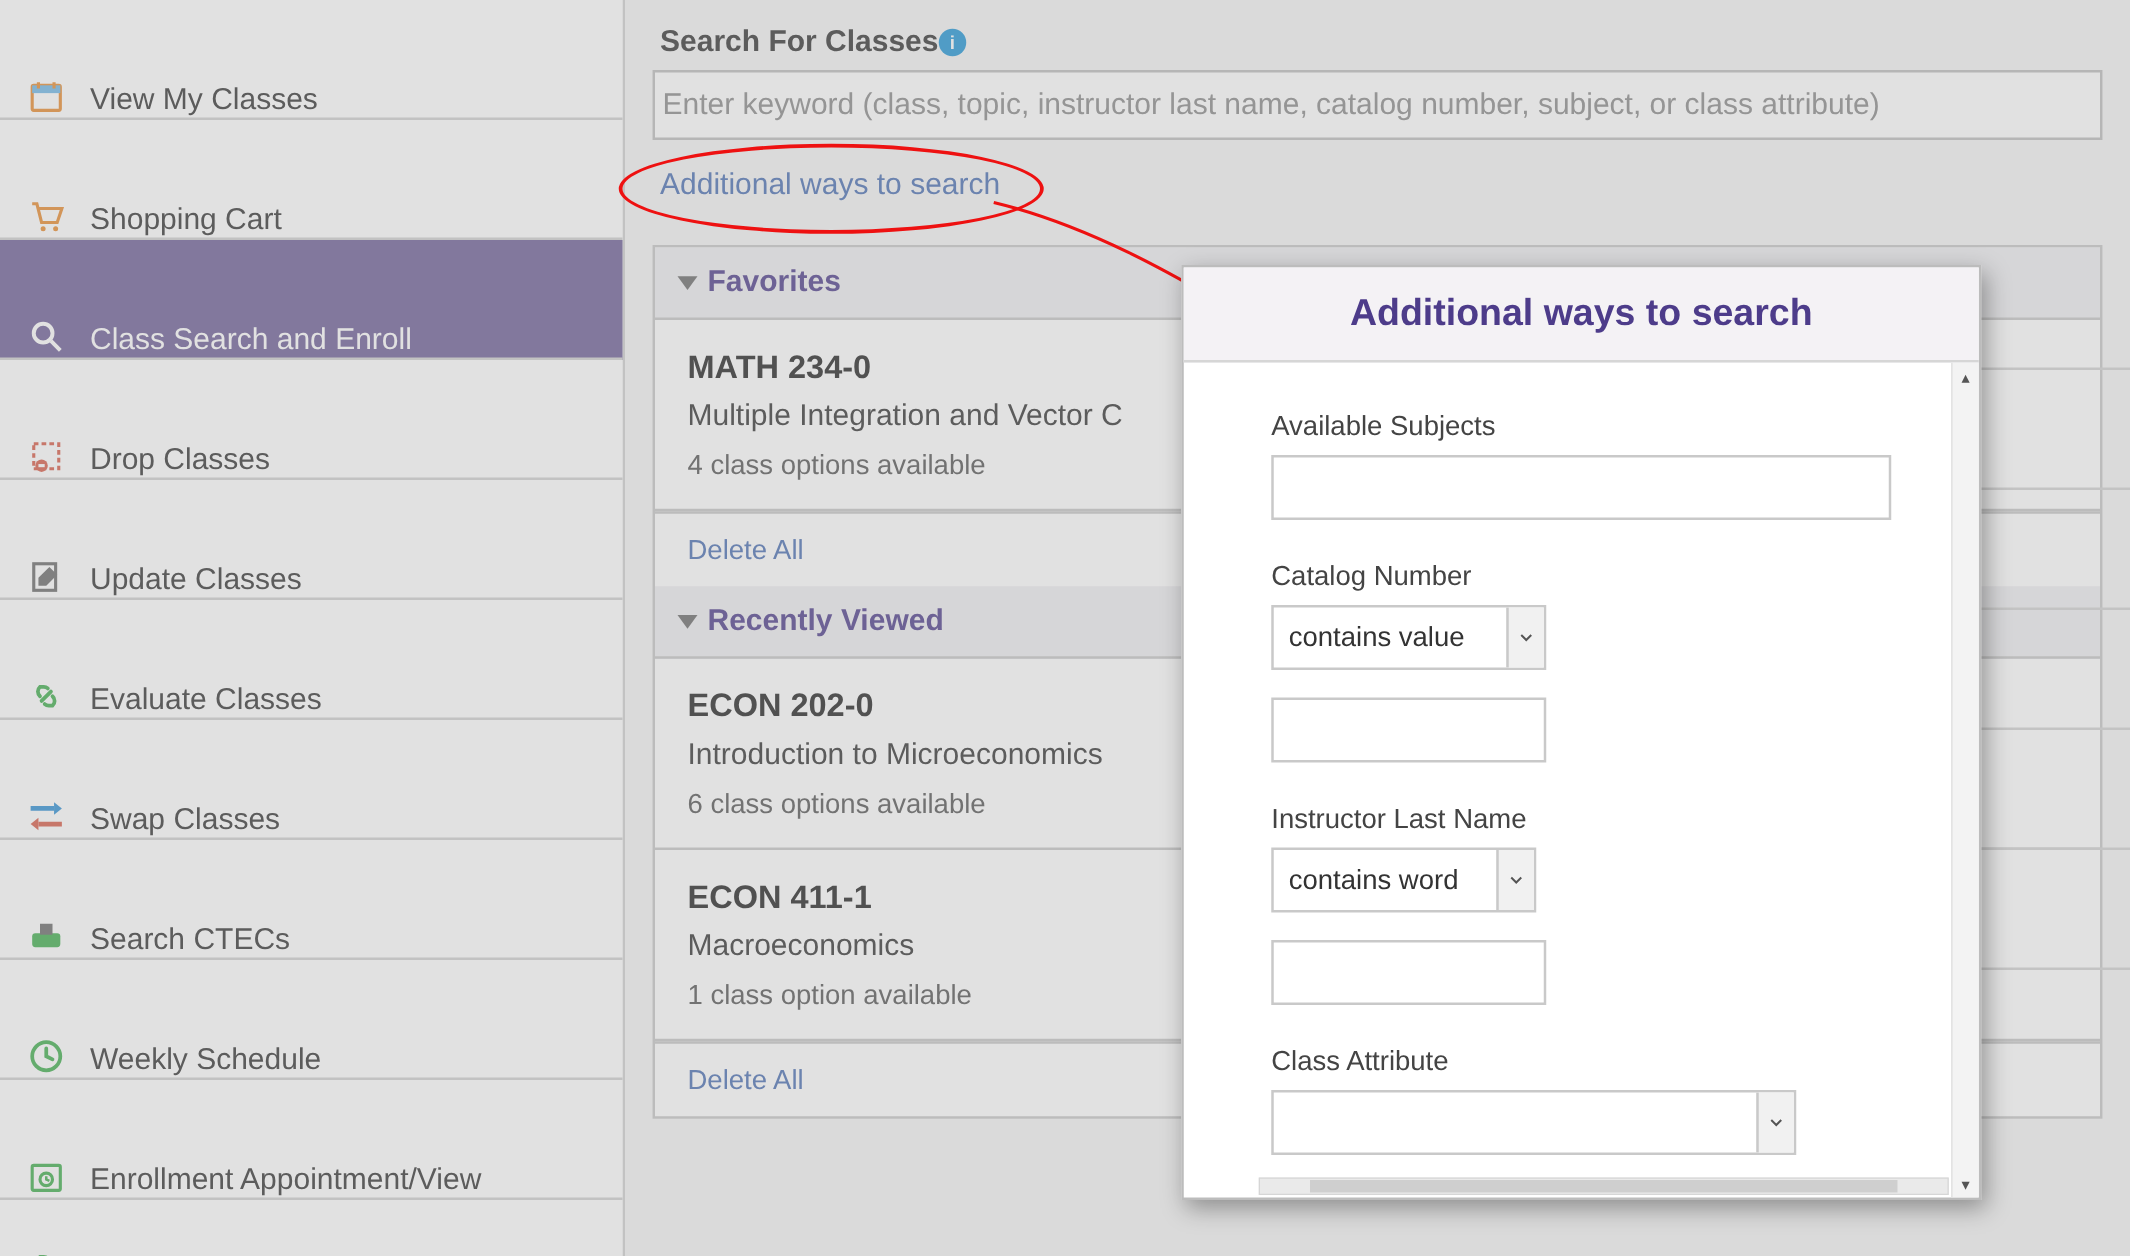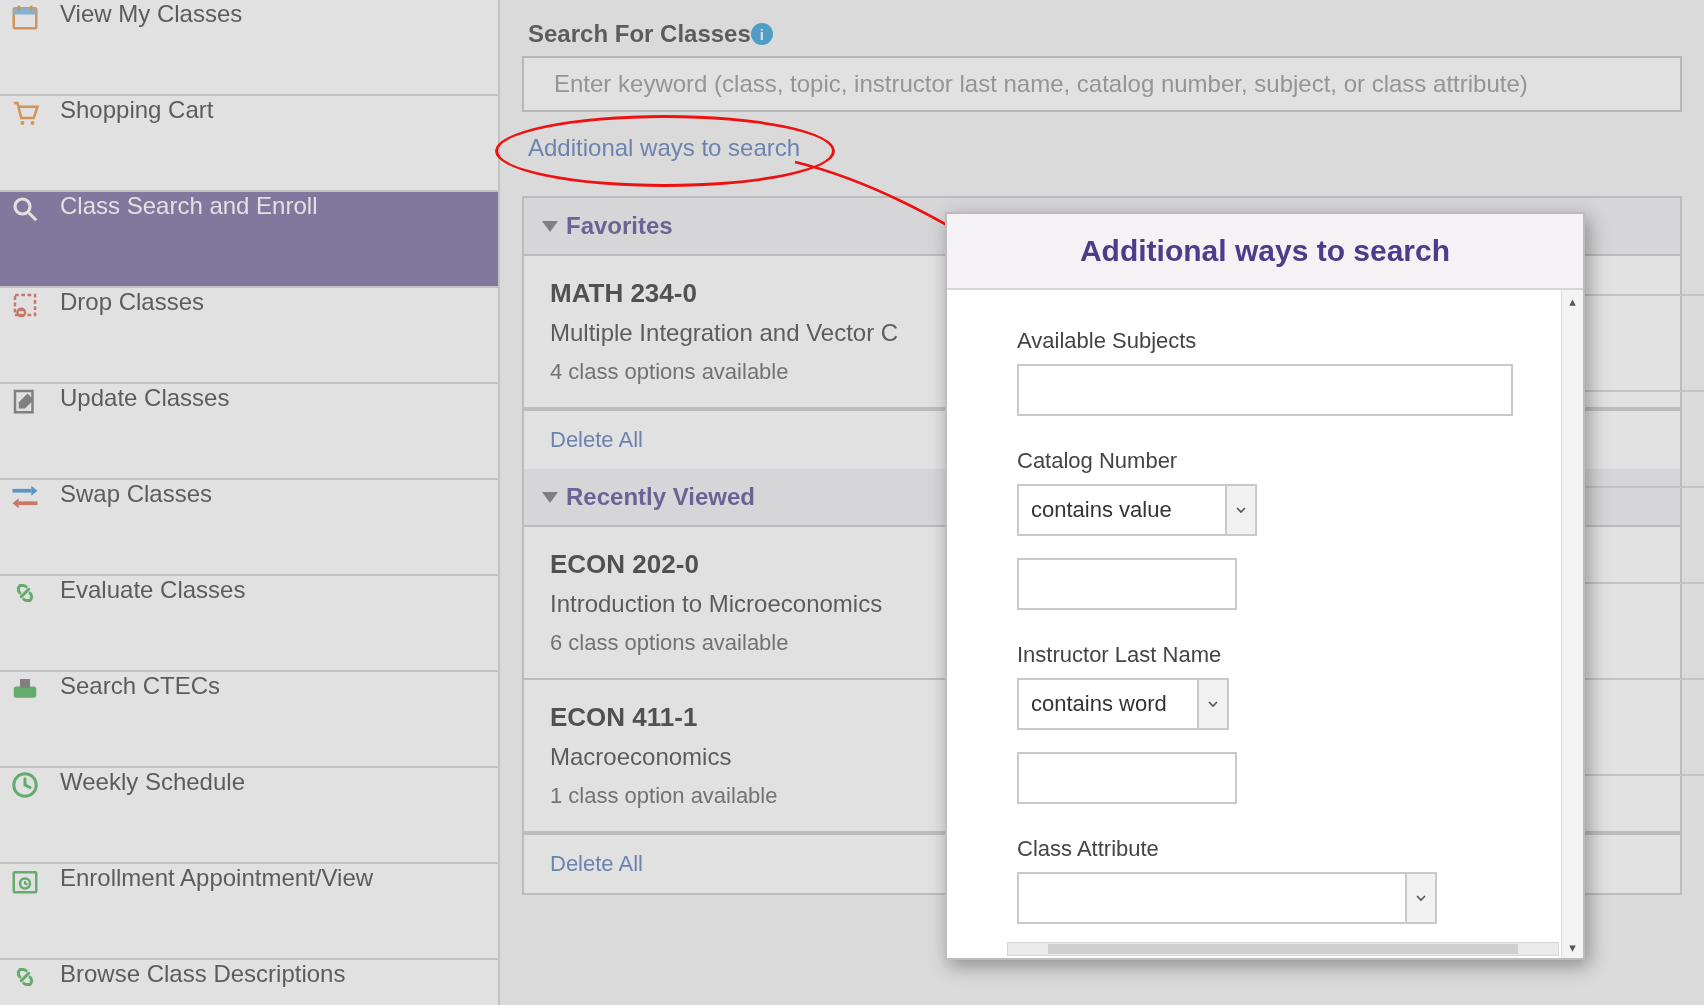--- a/index.html
+++ b/index.html
@@ -2,29 +2,29 @@
 <html><head>
 <meta charset="utf-8">
 <style>
   *{box-sizing:border-box;margin:0;padding:0;font-family:Arial,Helvetica,sans-serif}
   html,body{width:1704px;height:1005px;overflow:hidden;background:#e9e9e9}
   
   .dim{position:absolute;inset:0;background:rgba(170,170,170,.35);pointer-events:none;z-index:5}
   .app{position:relative;width:1704px;height:1005px;background:#f5f5f5}
   
   .sidebar{position:absolute;left:0;top:0;width:500px;height:1005px;background:#fff;border-right:2px solid #cfcfcf}
-  .side-item{display:flex;align-items:flex-start;gap:18px;padding:0 8px;height:96px;border-bottom:2px solid #cfcfcf;font-size:24px;color:#333;cursor:pointer;background:#fff}
+  .side-item{display:flex;align-items:flex-end;gap:18px;padding:0 20px;height:96px;border-bottom:2px solid #cfcfcf;font-size:24px;color:#333;cursor:pointer;background:#fff}
   .side-item.active{background:#6e5f97;color:#fff;font-weight:400}
   .side-item.last{border-bottom:none}
   .side-ico{width:34px;height:34px;display:inline-flex;align-items:center;justify-content:center}
   
   .main{position:absolute;left:500px;top:0;right:0;height:1005px;padding:14px 22px}
   .search-row{display:flex;align-items:center;font-size:24px;font-weight:700;color:#333;margin:6px 0 8px 6px}
   .info-badge{width:22px;height:22px;border-radius:50%;background:#2196d6;color:#fff;font-weight:700;font-size:15px;display:inline-flex;align-items:center;justify-content:center}
-  .search-input{display:block;width:100%;height:56px;border:2px solid #bdbdbd;background:#fff;font-size:24px;padding:0 30px;color:#333}
+  .search-input{display:block;width:100%;height:56px;border:2px solid #bdbdbd;background:#fff;font-size:24px;padding:0 6px;color:#333}
   .search-input::placeholder{color:#8a8a8a}
   .addl-link{display:inline-block;margin:22px 0 28px 6px;font-size:24px;color:#4b6fb2;cursor:pointer}
   .panel{border:2px solid #c7c7c7;background:#fff;margin-top:6px}
   .panel-hdr{display:flex;align-items:center;gap:8px;background:#efeef1;border-bottom:2px solid #c7c7c7;padding:14px 18px;font-size:24px;font-weight:700;color:#4d3c8a}
   .caret{width:0;height:0;border-left:8px solid transparent;border-right:8px solid transparent;border-top:11px solid #6b6b6b;display:inline-block}
   .course{padding:22px 26px;border-bottom:2px solid #c7c7c7}
   .course:last-child{border-bottom:none}
   .course-code{font-size:26px;font-weight:700;color:#222;margin-bottom:10px}
   .course-title{font-size:24px;color:#333;margin-bottom:12px}
   .course-opts{font-size:22px;color:#555}
@@ -104,37 +104,37 @@
       <span class="side-ico">
         <svg width="30" height="30" viewBox="0 0 24 24" fill="none">
             <rect x="4" y="4" width="14" height="17" stroke="#6b6b6b" stroke-width="2"></rect>
             <path d="M14 6l5 5-7 7-5-0 0-5z" fill="#6b6b6b"></path>
           </svg>
       </span>
       <span>Update Classes</span>
     </div>
     <div class="side-item">
       <span class="side-ico">
+        <svg width="30" height="30" viewBox="0 0 24 24" fill="none">
+            <path d="M9 15l6-6M8 12a4 4 0 0 1 0-6l2-0a4 4 0 0 1 3 1M16 12a4 4 0 0 1 0 6l-2 0a4 4 0 0 1-3-1" stroke="#3fae4d" stroke-width="2.4" stroke-linecap="round"></path>
+          </svg>
+      </span>
+      <span>Evaluate Classes</span>
+    </div>
+    <div class="side-item">
+      <span class="side-ico">
         <svg width="30" height="28" viewBox="0 0 24 22" fill="none">
             <path d="M3 6h14l-4-4M21 16H7l4 4" stroke="none"></path>
             <path d="M2 6h15" stroke="#2f8fd4" stroke-width="3"></path>
             <polygon points="17,2 22,6 17,10" fill="#2f8fd4"></polygon>
             <path d="M22 16H7" stroke="#d85c49" stroke-width="3"></path>
             <polygon points="7,12 2,16 7,20" fill="#d85c49"></polygon>
           </svg>
       </span>
       <span>Swap Classes</span>
-    </div>
-    <div class="side-item">
-      <span class="side-ico">
-        <svg width="30" height="30" viewBox="0 0 24 24" fill="none">
-            <path d="M9 15l6-6M8 12a4 4 0 0 1 0-6l2-0a4 4 0 0 1 3 1M16 12a4 4 0 0 1 0 6l-2 0a4 4 0 0 1-3-1" stroke="#3fae4d" stroke-width="2.4" stroke-linecap="round"></path>
-          </svg>
-      </span>
-      <span>Evaluate Classes</span>
     </div>
     <div class="side-item">
       <span class="side-ico">
         <svg width="30" height="30" viewBox="0 0 24 24" fill="none">
             <rect x="3" y="10" width="18" height="9" rx="2" fill="#3fae4d"></rect>
             <rect x="8" y="4" width="8" height="7" fill="#6b6b6b"></rect>
           </svg>
       </span>
       <span>Search CTECs</span>
     </div>
@@ -228,21 +228,21 @@
 
   <div class="modal">
     <div class="modal-title">Additional ways to search</div>
     <div class="modal-body">
 
       <div class="fld-label">Available Subjects</div>
       <input class="txt" style="">
 
       <div class="gap"></div>
       <div class="fld-label">Catalog Number</div>
-      <div class="sel" style="width:240px">
+      <div class="sel" style="width:220px">
         <span class="seltxt">contains value</span>
         <span class="selbtn">
             <svg width="12" height="12" viewBox="0 0 12 12">
               <path d="M2 4l4 4 4-4" stroke="#555" stroke-width="1.6" fill="none"></path>
             </svg>
           </span>
       </div>
       <div class="gap"></div>
       <input class="txt sm" style="">
 

